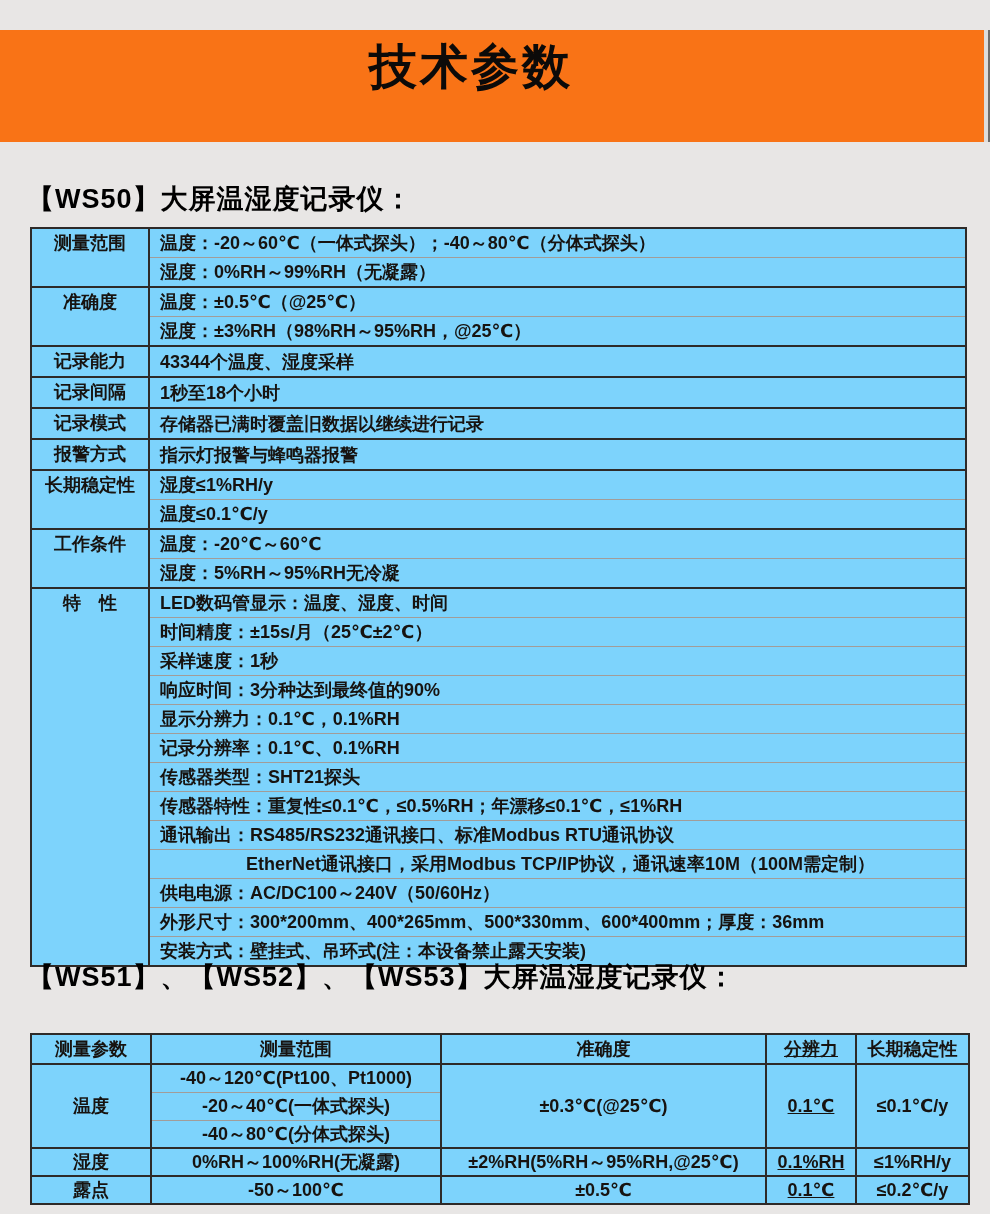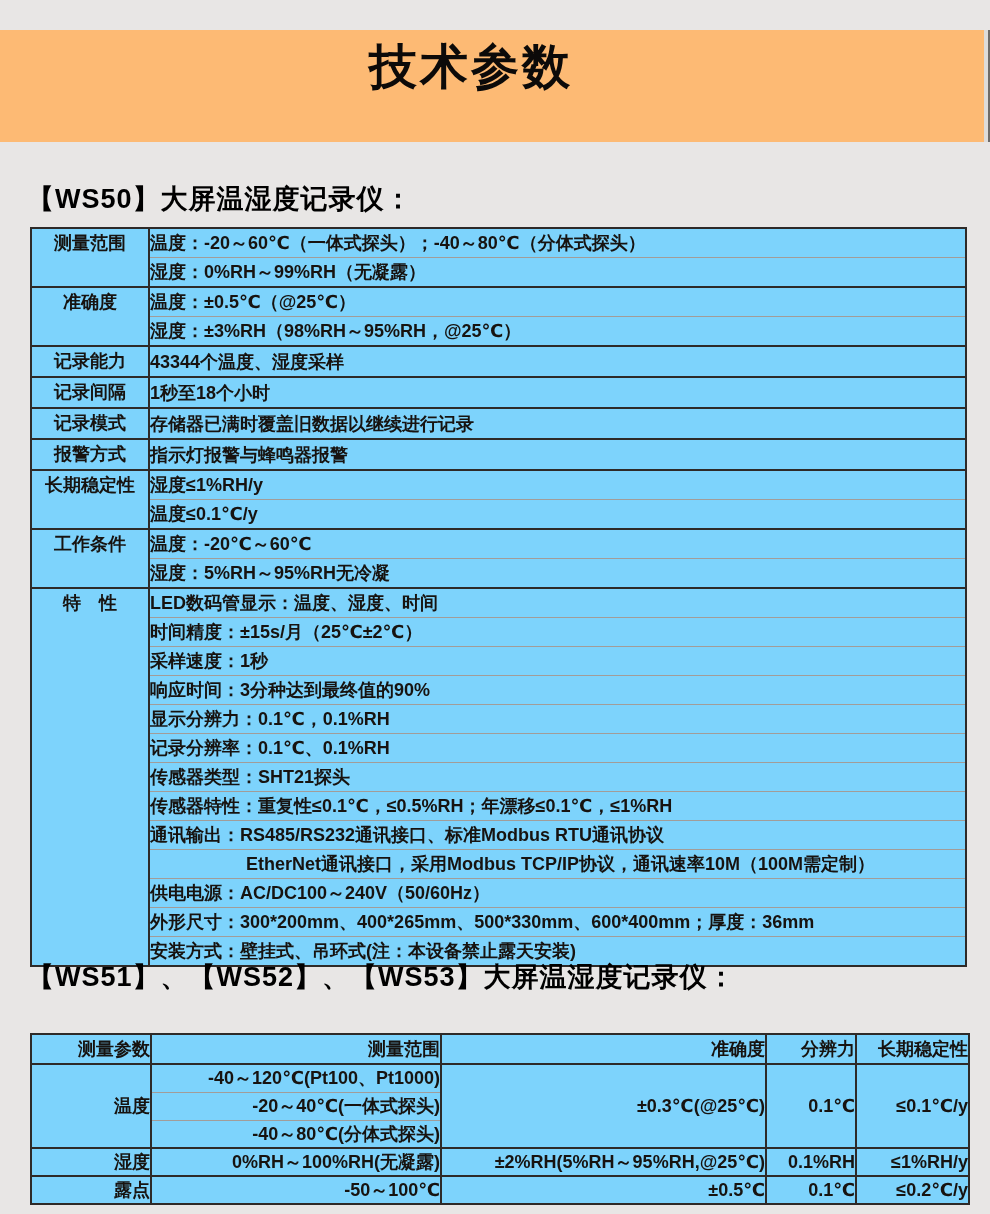--- a/index.html
+++ b/index.html
@@ -9,21 +9,21 @@
     background: #e8e6e5;
     font-family: "Liberation Sans", "DejaVu Sans", sans-serif;
     color: #171310;
     overflow: hidden;
   }
 
   
   .header-band {
     position: absolute; top: 30px; left: 0;
     width: 990px; height: 112px;
-    background: #fdba74;
+    background: #f97316;
   }
   .band-inner { width: 942px; height: 100%; text-align: center; }
   .page-title {
     padding-top: 7px;
     font-size: 48px; font-weight: 800; letter-spacing: 3px;
     color: #0c0a09; line-height: 1.25;
   }
   .page-subtitle {
     font-size: 19px; font-weight: 400; letter-spacing: 0.5px;
     color: #2d2a28; line-height: 1.1;
@@ -57,39 +57,40 @@
   
   .t1 { left: 30px; top: 227px; width: 937px; }
   .t1 tr { height: 29px; }
   .t1 .lbl {
     width: 118px;
     border-right: 2px solid #2e2a28;
     text-align: center; vertical-align: top;
     line-height: 29px;
   }
   .t1 .val {
+    padding-left: 10px;
     border-top: 1px solid #a29c98;
     line-height: 28px;
   }
   .t1 tr.gs td { border-top: 2px solid #2e2a28; }
   .t1 .val.indent { padding-left: 96px; }
 
   
   .t2 { left: 30px; top: 1033px; width: 938px; }
   .t2 tr { height: 28px; }
   .t2 tr.head { height: 30px; }
   .t2 th { font-weight: 700; font-size: 18px; }
   .t2 td, .t2 th {
-    text-align: right; vertical-align: middle;
+    text-align: center; vertical-align: middle;
     border-left: 2px solid #2e2a28;
     border-top: 1px solid #a29c98;
   }
   .t2 tr.gs td, .t2 tr.gs th { border-top: 2px solid #2e2a28; }
   .t2 .c0 { width: 120px; } .t2 .c1 { width: 290px; } .t2 .c2 { width: 325px; }
-  .t2 .c3 { width: 90px; }  .t2 .c4 { width: 113px; }
+  .t2 .c3 { width: 90px; text-decoration: underline; }  .t2 .c4 { width: 113px; }
 </style>
 </head>
 <body>
 
 <div class="header-band">
   <div class="band-inner">
     <div class="page-title">技术参数</div>
   </div>
   <div class="band-edge-light"></div>
   <div class="band-edge-dark"></div>

